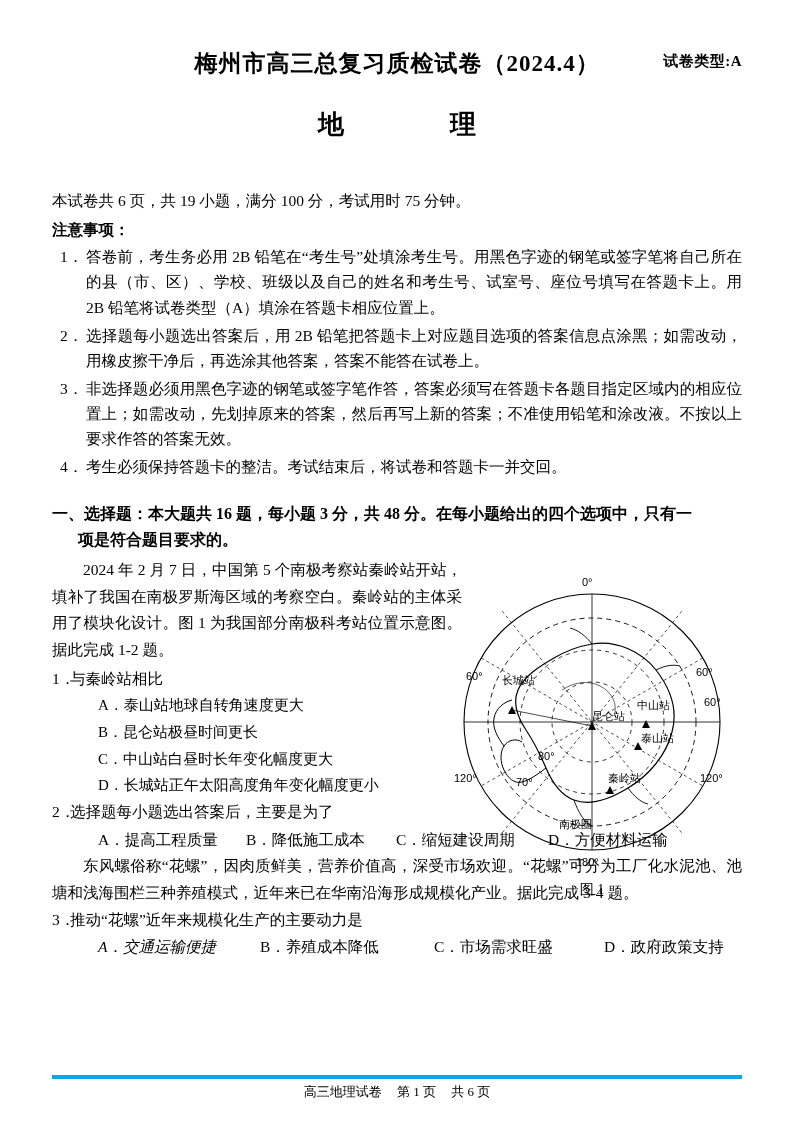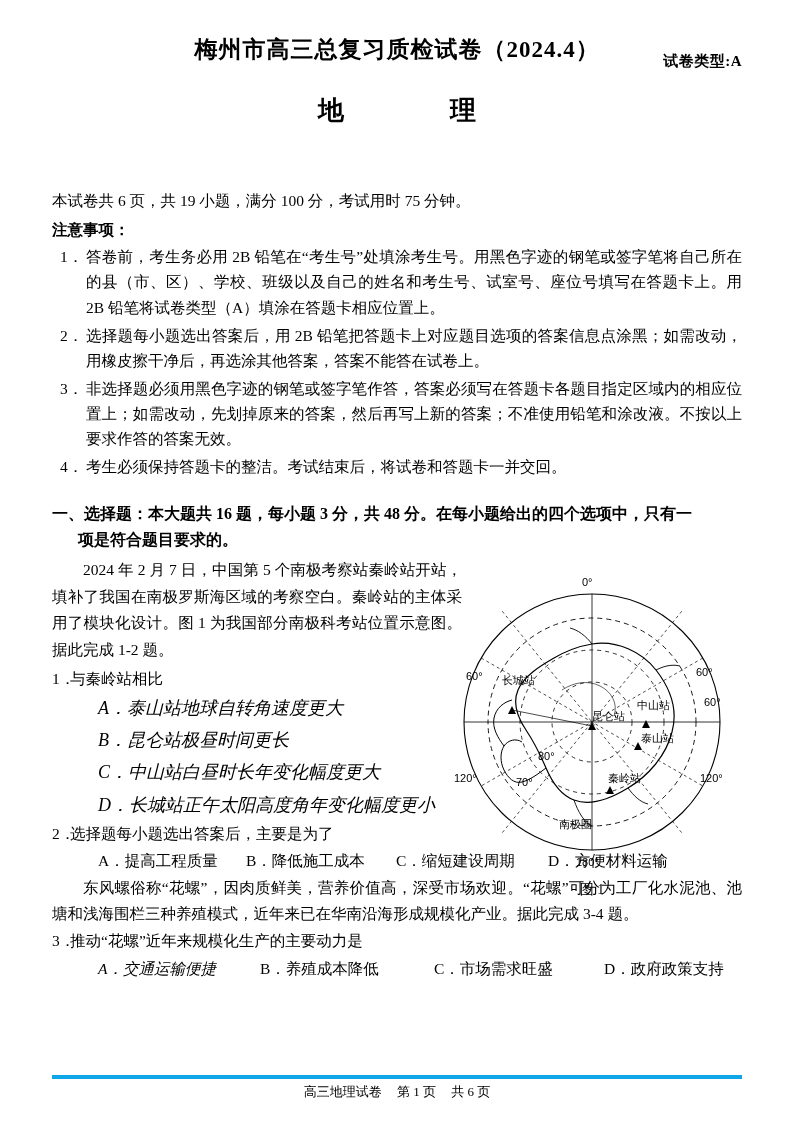--- a/index.html
+++ b/index.html
@@ -28,21 +28,21 @@
     top: 52px;
     font-size: 15px;
     font-weight: bold;
     letter-spacing: 0.5px;
   }
   .title-main {
     text-align: center;
     font-size: 23px;
     font-weight: bold;
     margin: 0;
-    padding-top: 34px;
+    padding-top: 48px;
     letter-spacing: 1px;
   }
   .title-sub {
     text-align: center;
     font-size: 26px;
     font-weight: bold;
     margin: 0;
     padding-top: 28px;
     letter-spacing: 18px;
     text-indent: 18px;
@@ -105,24 +105,23 @@
     line-height: 1.72;
     padding-left: 18px;
     position: relative;
   }
   .q-line .qnum {
     position: absolute;
     left: 0;
     top: 0;
   }
   .opt {
-    font-size: 18px;
+    font-size: 15px;
     line-height: 1.78;
     padding-left: 46px;
-    font-style: italic;
   }
   .fig-wrap {
     position: absolute;
     right: 0;
     top: 570px;
     width: 300px;
     text-align: center;
   }
   .fig-caption {
     font-size: 14px;

